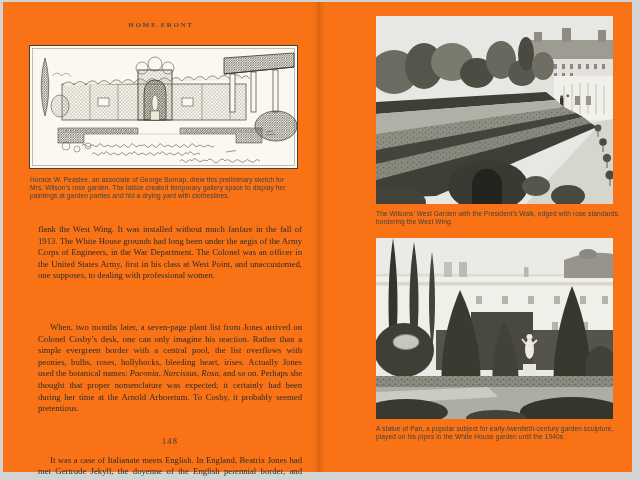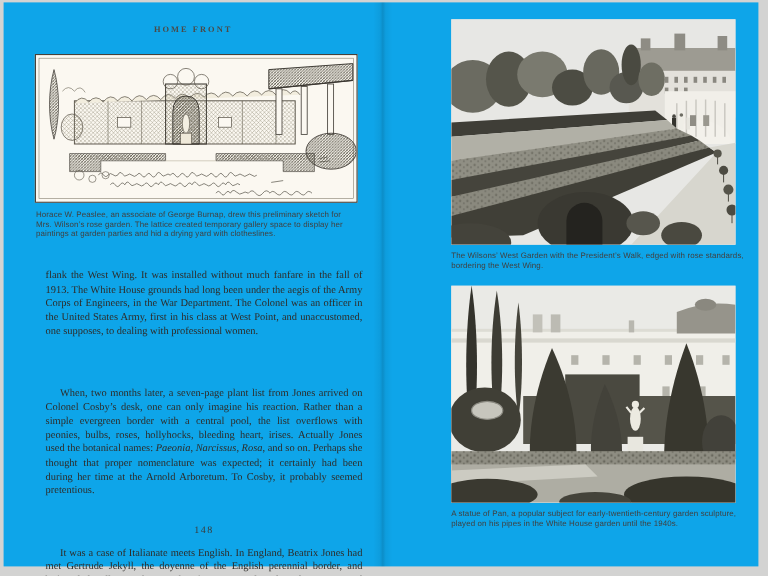--- a/index.html
+++ b/index.html
@@ -4,21 +4,21 @@
 <style>
   html,body{margin:0;padding:0;}
   body{
     width:640px;height:480px;overflow:hidden;
     background:#d3d3d2;
     font-family:"Liberation Serif", serif;
     position:relative;
   }
   .book{
     position:absolute;left:3px;top:2px;width:629px;height:470px;
-    background:#0ea5e9;
+    background:#f97316;
   }
   .spine{
     position:absolute;left:308px;top:0;width:16px;height:470px;
     background:linear-gradient(90deg, rgba(0,0,0,0) 0%, rgba(0,0,0,0.05) 35%,
       rgba(0,0,0,0.14) 50%, rgba(0,0,0,0.05) 65%, rgba(0,0,0,0) 100%);
     pointer-events:none;
   }
   
   .running-header{
     position:absolute;left:0;top:19px;width:316px;

